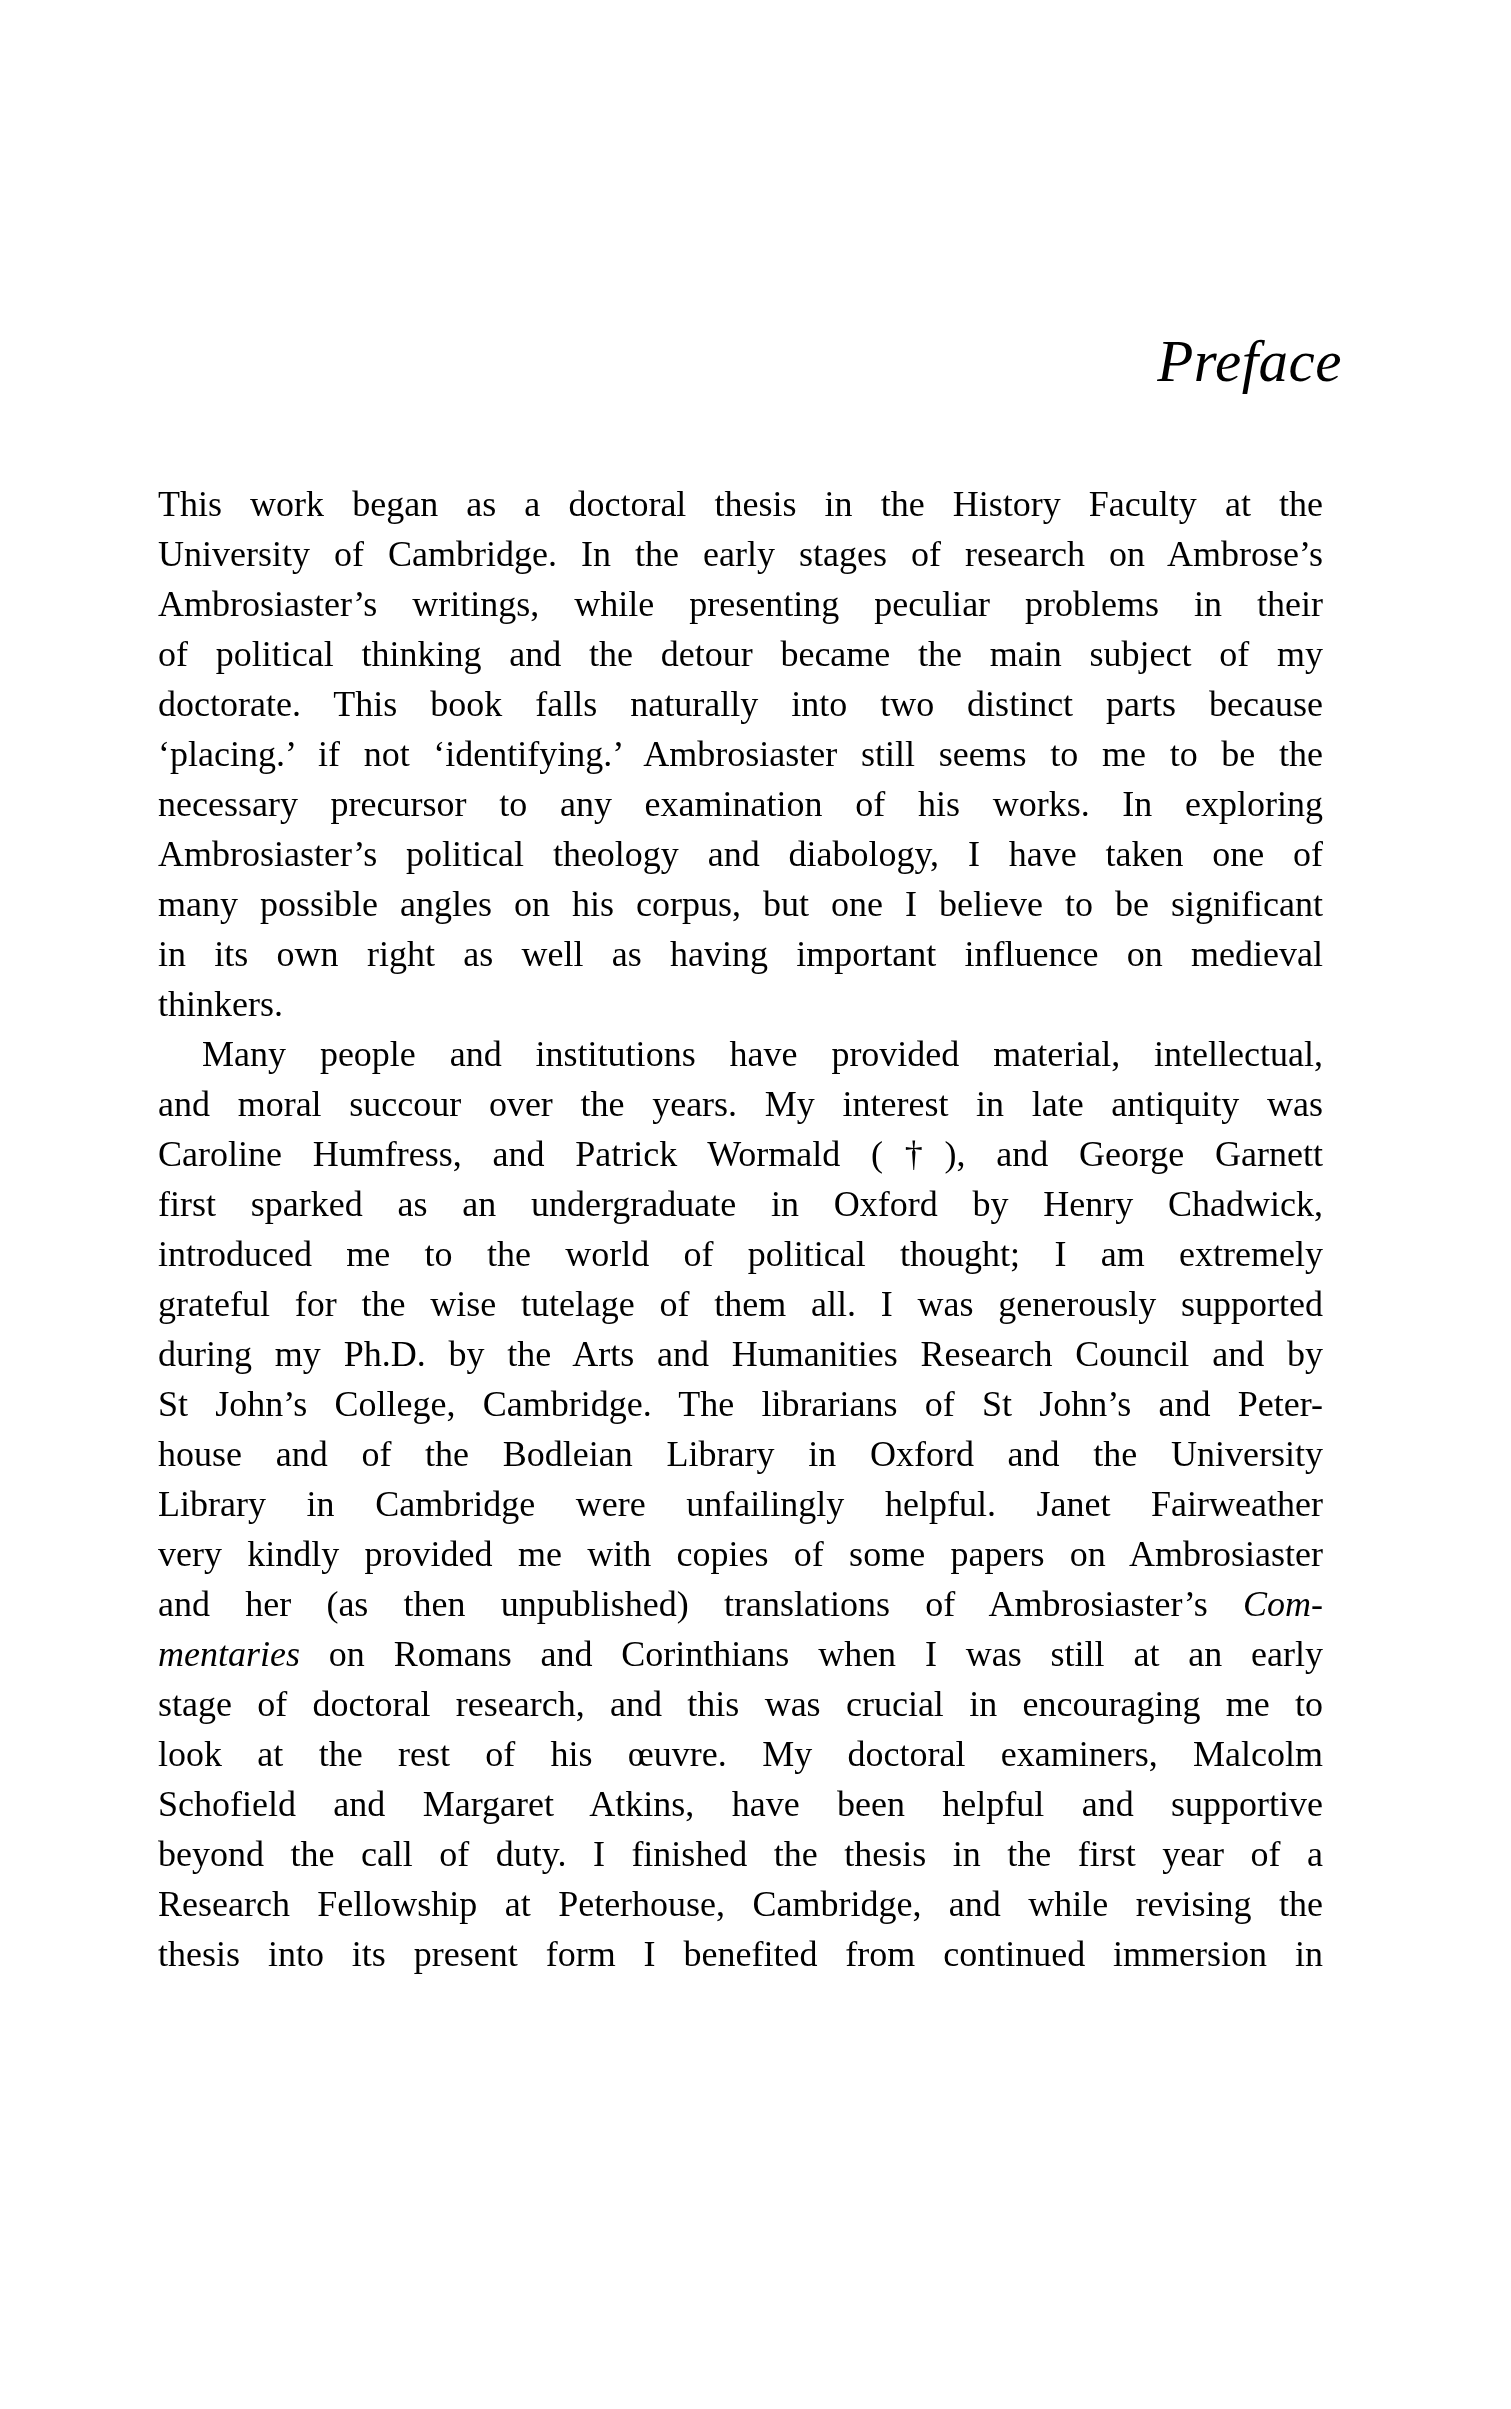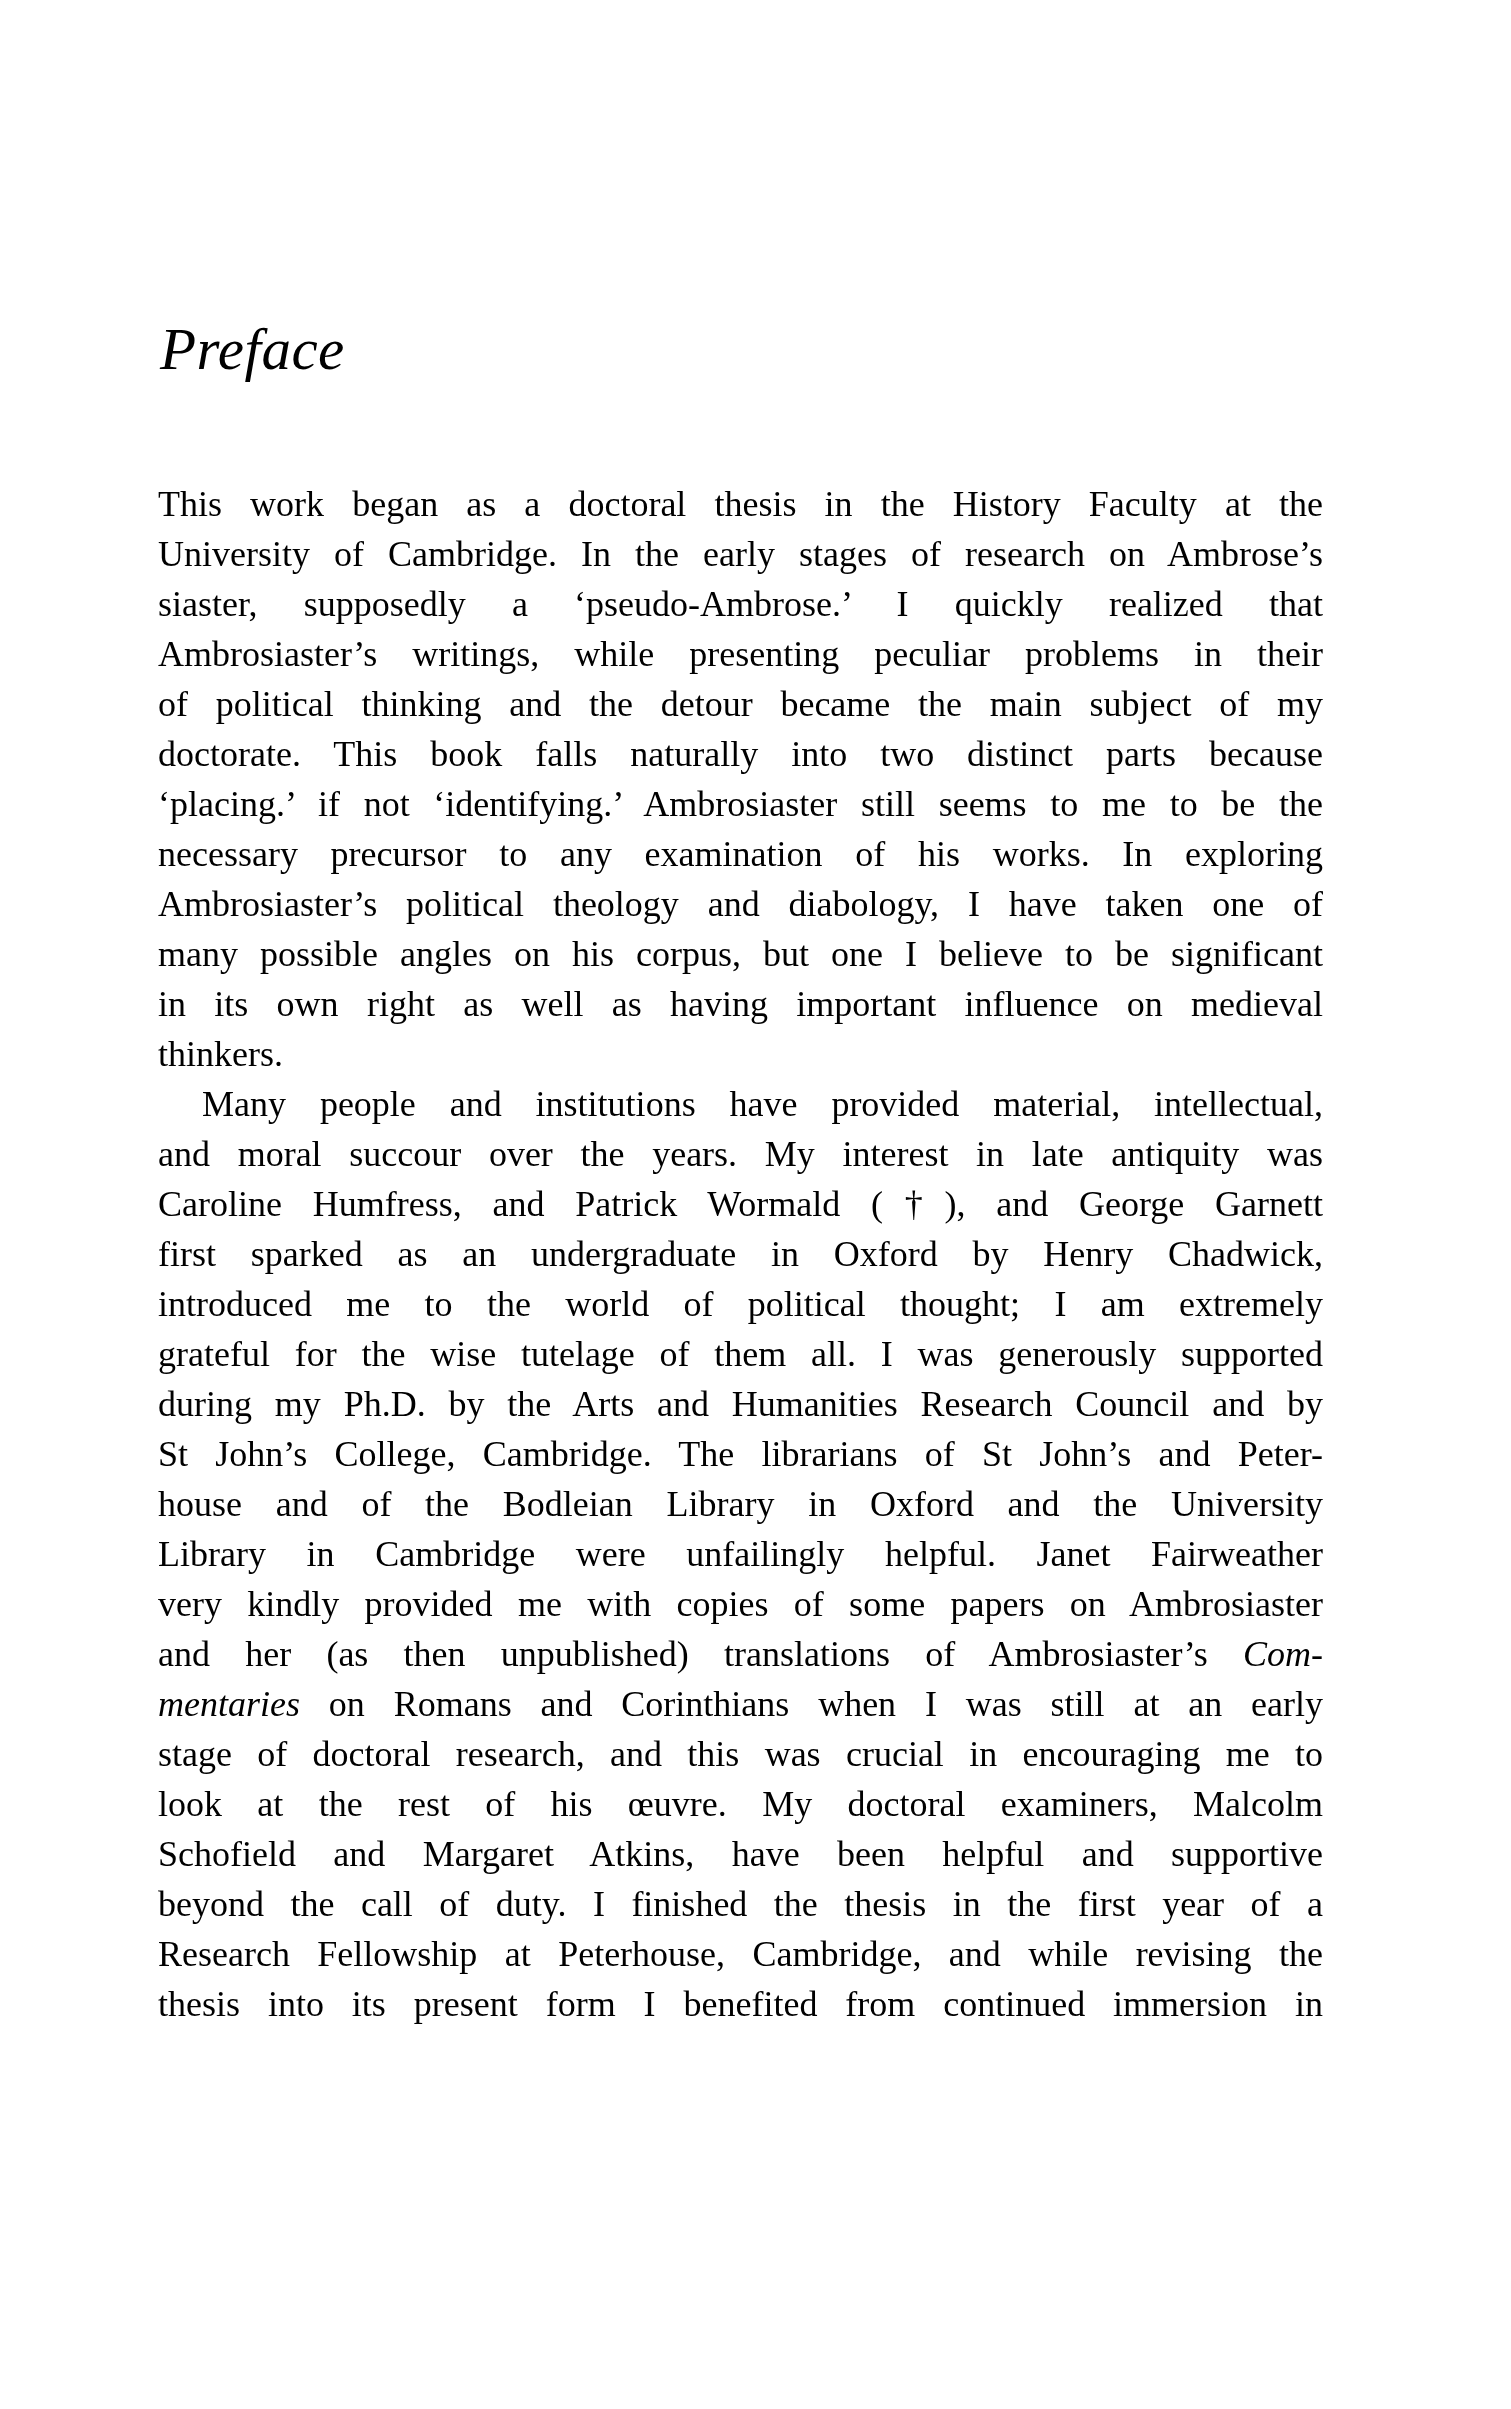--- a/index.html
+++ b/index.html
@@ -25,22 +25,22 @@
   }
   .title {
     position: absolute;
     left: 156px;
     width: 1170px;
     top: 316px;
     height: 59px;
     line-height: 59px;
     font-size: 59px;
     font-style: italic;
-    text-align: left;
-    margin: 4px;
+    text-align: right;
+    margin: 16px;
     font-weight: normal;
     letter-spacing: 0.5px;
   }
   .body-text {
     position: absolute;
     left: 158px;
     top: 479px;
     width: 1165px;
     font-size: 36px;
     line-height: 50px;
@@ -68,21 +68,20 @@
 
 <div class="page">
 
   <h1 class="title">Preface</h1>
 
   <div class="body-text">
 
     <div>
       <span class="line">This work began as a doctoral thesis in the History Faculty at the</span>
       <span class="line">University of Cambridge. In the early stages of research on Ambrose’s</span>
-      <span class="line">siaster, supposedly a ‘pseudo-Ambrose.’ I quickly realized that</span>
       <span class="line">Ambrosiaster’s writings, while presenting peculiar problems in their</span>
       <span class="line">of political thinking and the detour became the main subject of my</span>
       <span class="line">doctorate. This book falls naturally into two distinct parts because</span>
       <span class="line">‘placing.’ if not ‘identifying.’ Ambrosiaster still seems to me to be the</span>
       <span class="line">necessary precursor to any examination of his works. In exploring</span>
       <span class="line">Ambrosiaster’s political theology and diabology, I have taken one of</span>
       <span class="line">many possible angles on his corpus, but one I believe to be significant</span>
       <span class="line">in its own right as well as having important influence on medieval</span>
       <span class="line last">thinkers.</span>
     </div>

